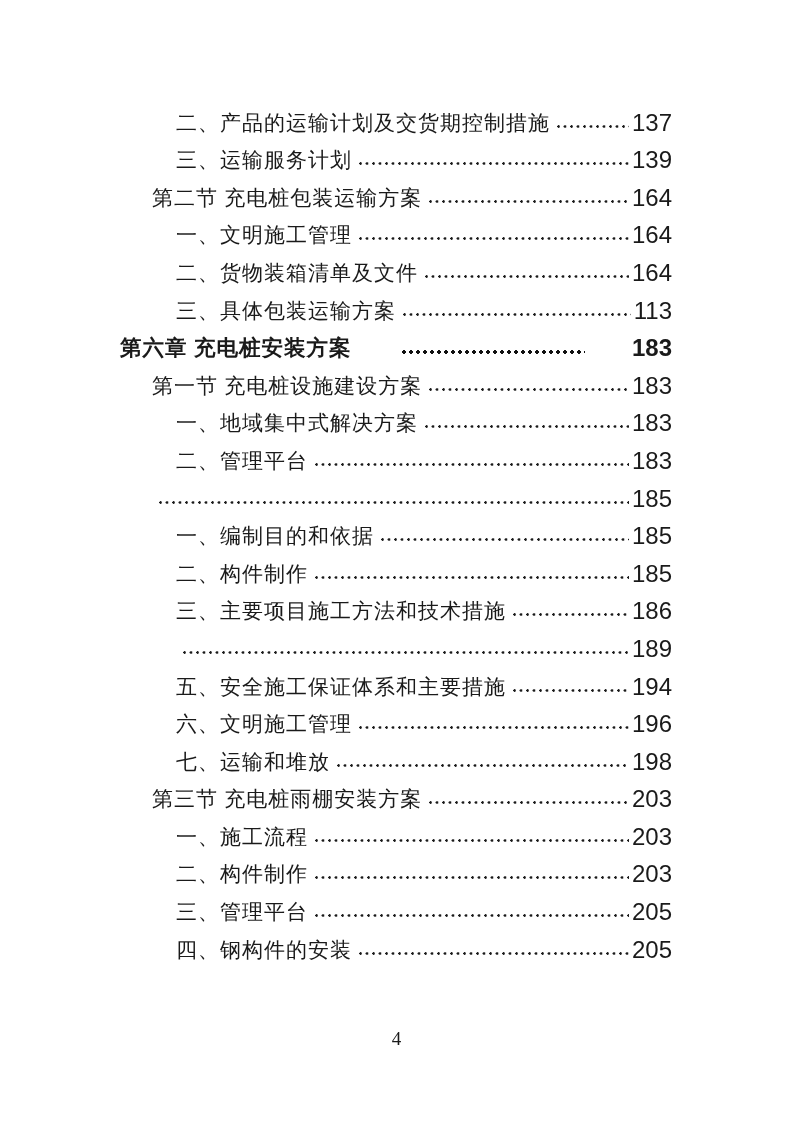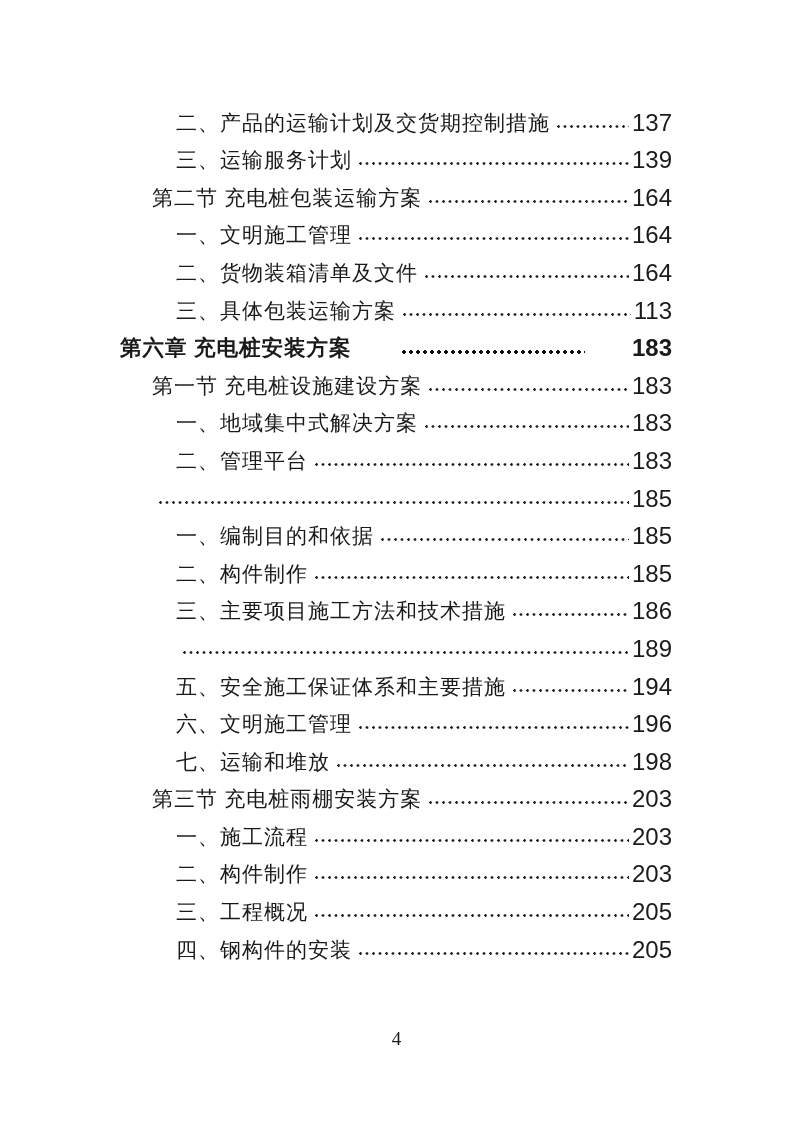--- a/index.html
+++ b/index.html
@@ -174,21 +174,21 @@
       <span class="toc-label">一、施工流程</span>
       <span class="toc-leader"></span>
       <span class="toc-page">203</span>
     </div>
     <div class="toc-row lv-sub">
       <span class="toc-label">二、构件制作</span>
       <span class="toc-leader"></span>
       <span class="toc-page">203</span>
     </div>
     <div class="toc-row lv-sub">
-      <span class="toc-label">三、工程概况</span>
+      <span class="toc-label">三、管理平台</span>
       <span class="toc-leader"></span>
       <span class="toc-page">205</span>
     </div>
     <div class="toc-row lv-sub">
       <span class="toc-label">四、钢构件的安装</span>
       <span class="toc-leader"></span>
       <span class="toc-page">205</span>
     </div>
 
   </div>

